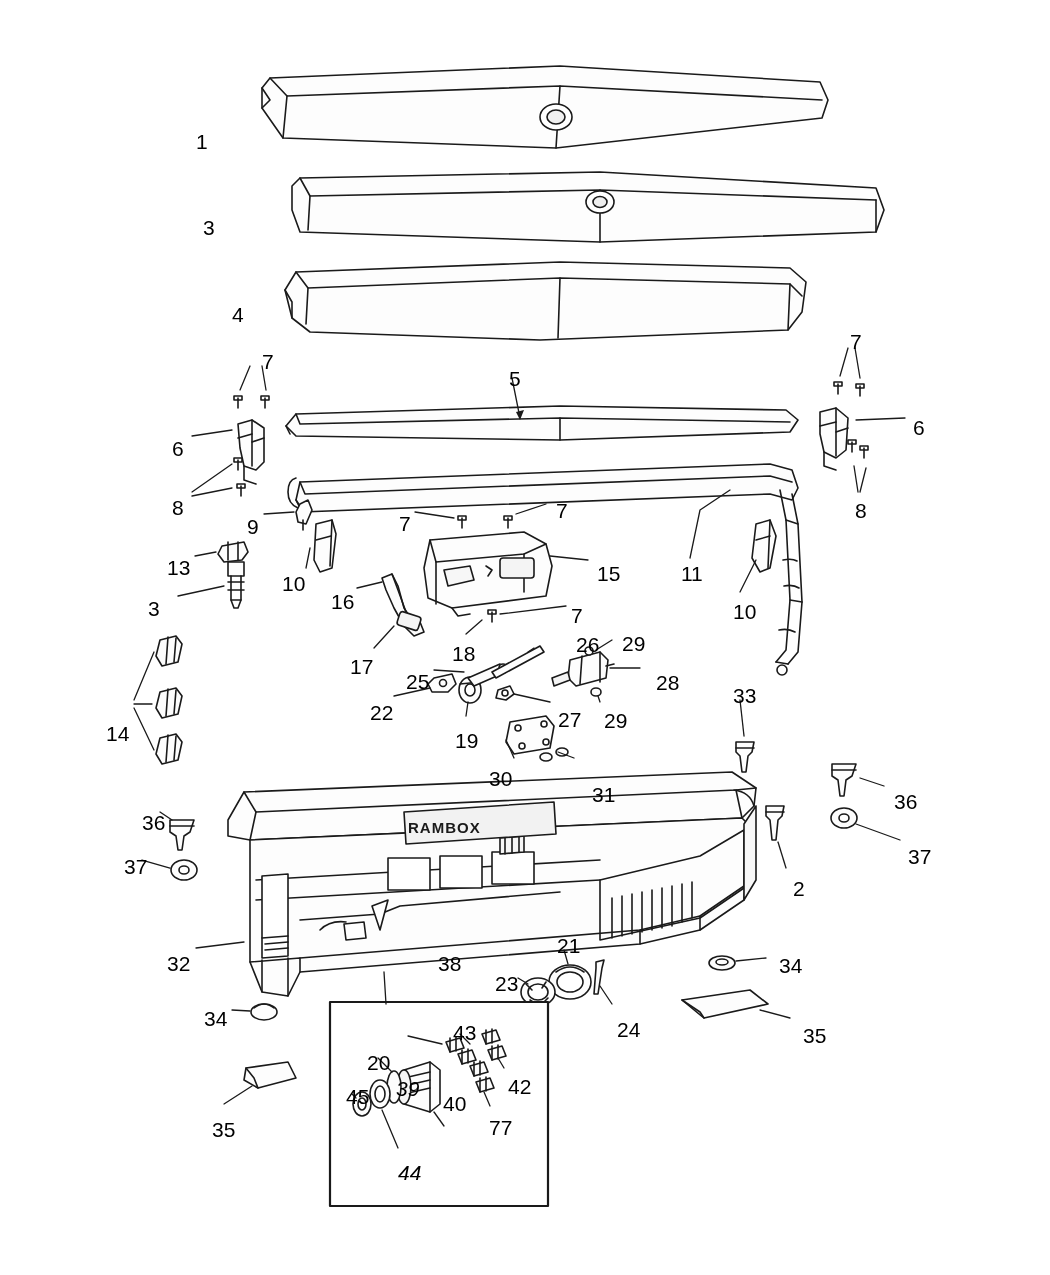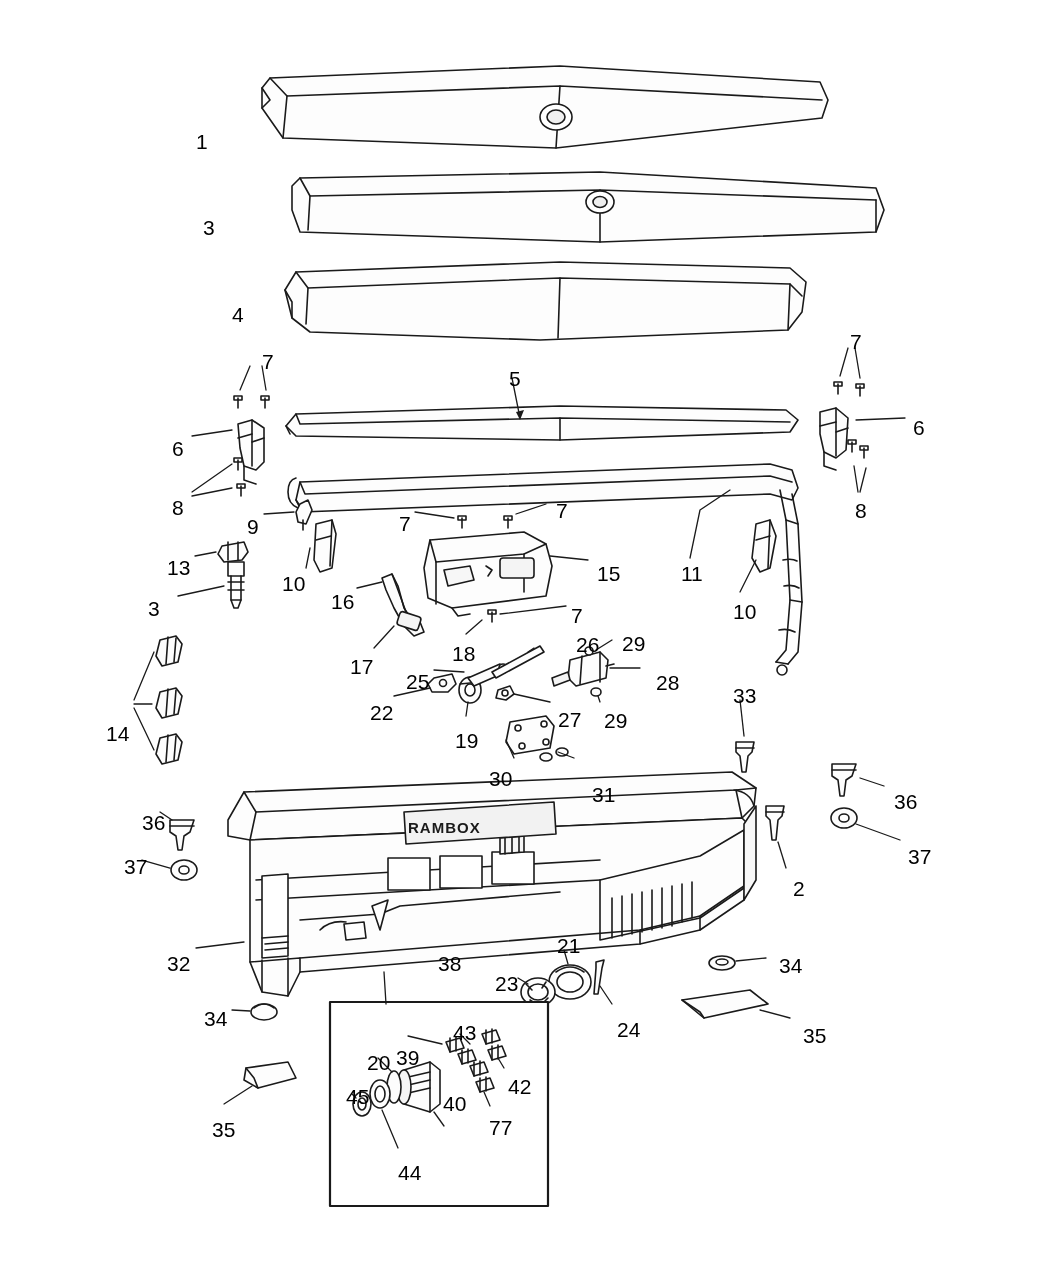--- a/index.html
+++ b/index.html
@@ -475,22 +475,22 @@
   <div class="callout" style="left:124px; top:856px;">37</div>
   <div class="callout" style="left:167px; top:953px;">32</div>
   <div class="callout" style="left:390px; top:953px;margin-left:48px;">38</div>
   <div class="callout" style="left:557px; top:935px;">21</div>
   <div class="callout" style="left:779px; top:955px;">34</div>
   <div class="callout" style="left:495px; top:973px;">23</div>
   <div class="callout" style="left:617px; top:1019px;">24</div>
   <div class="callout" style="left:803px; top:1025px;">35</div>
   <div class="callout" style="left:204px; top:1008px;">34</div>
   <div class="callout" style="left:212px; top:1119px;">35</div>
-  <div class="callout" style="left:396px; top:1047px;">39</div>
+  <div class="callout" style="left:396px; top:1078px;font-style:italic;">39</div>
   <div class="callout" style="left:453px; top:1022px;">43</div>
   <div class="callout" style="left:367px; top:1052px;">20</div>
   <div class="callout" style="left:508px; top:1076px;">42</div>
   <div class="callout" style="left:346px; top:1086px;">45</div>
   <div class="callout" style="left:489px; top:1117px;">77</div>
   <div class="callout" style="left:443px; top:1093px;">40</div>
-  <div class="callout" style="left:398px; top:1162px;">44</div>
+  <div class="callout" style="left:398px; top:1162px;font-style:italic;">44</div>
 
 </div>
 
 </body></html>

